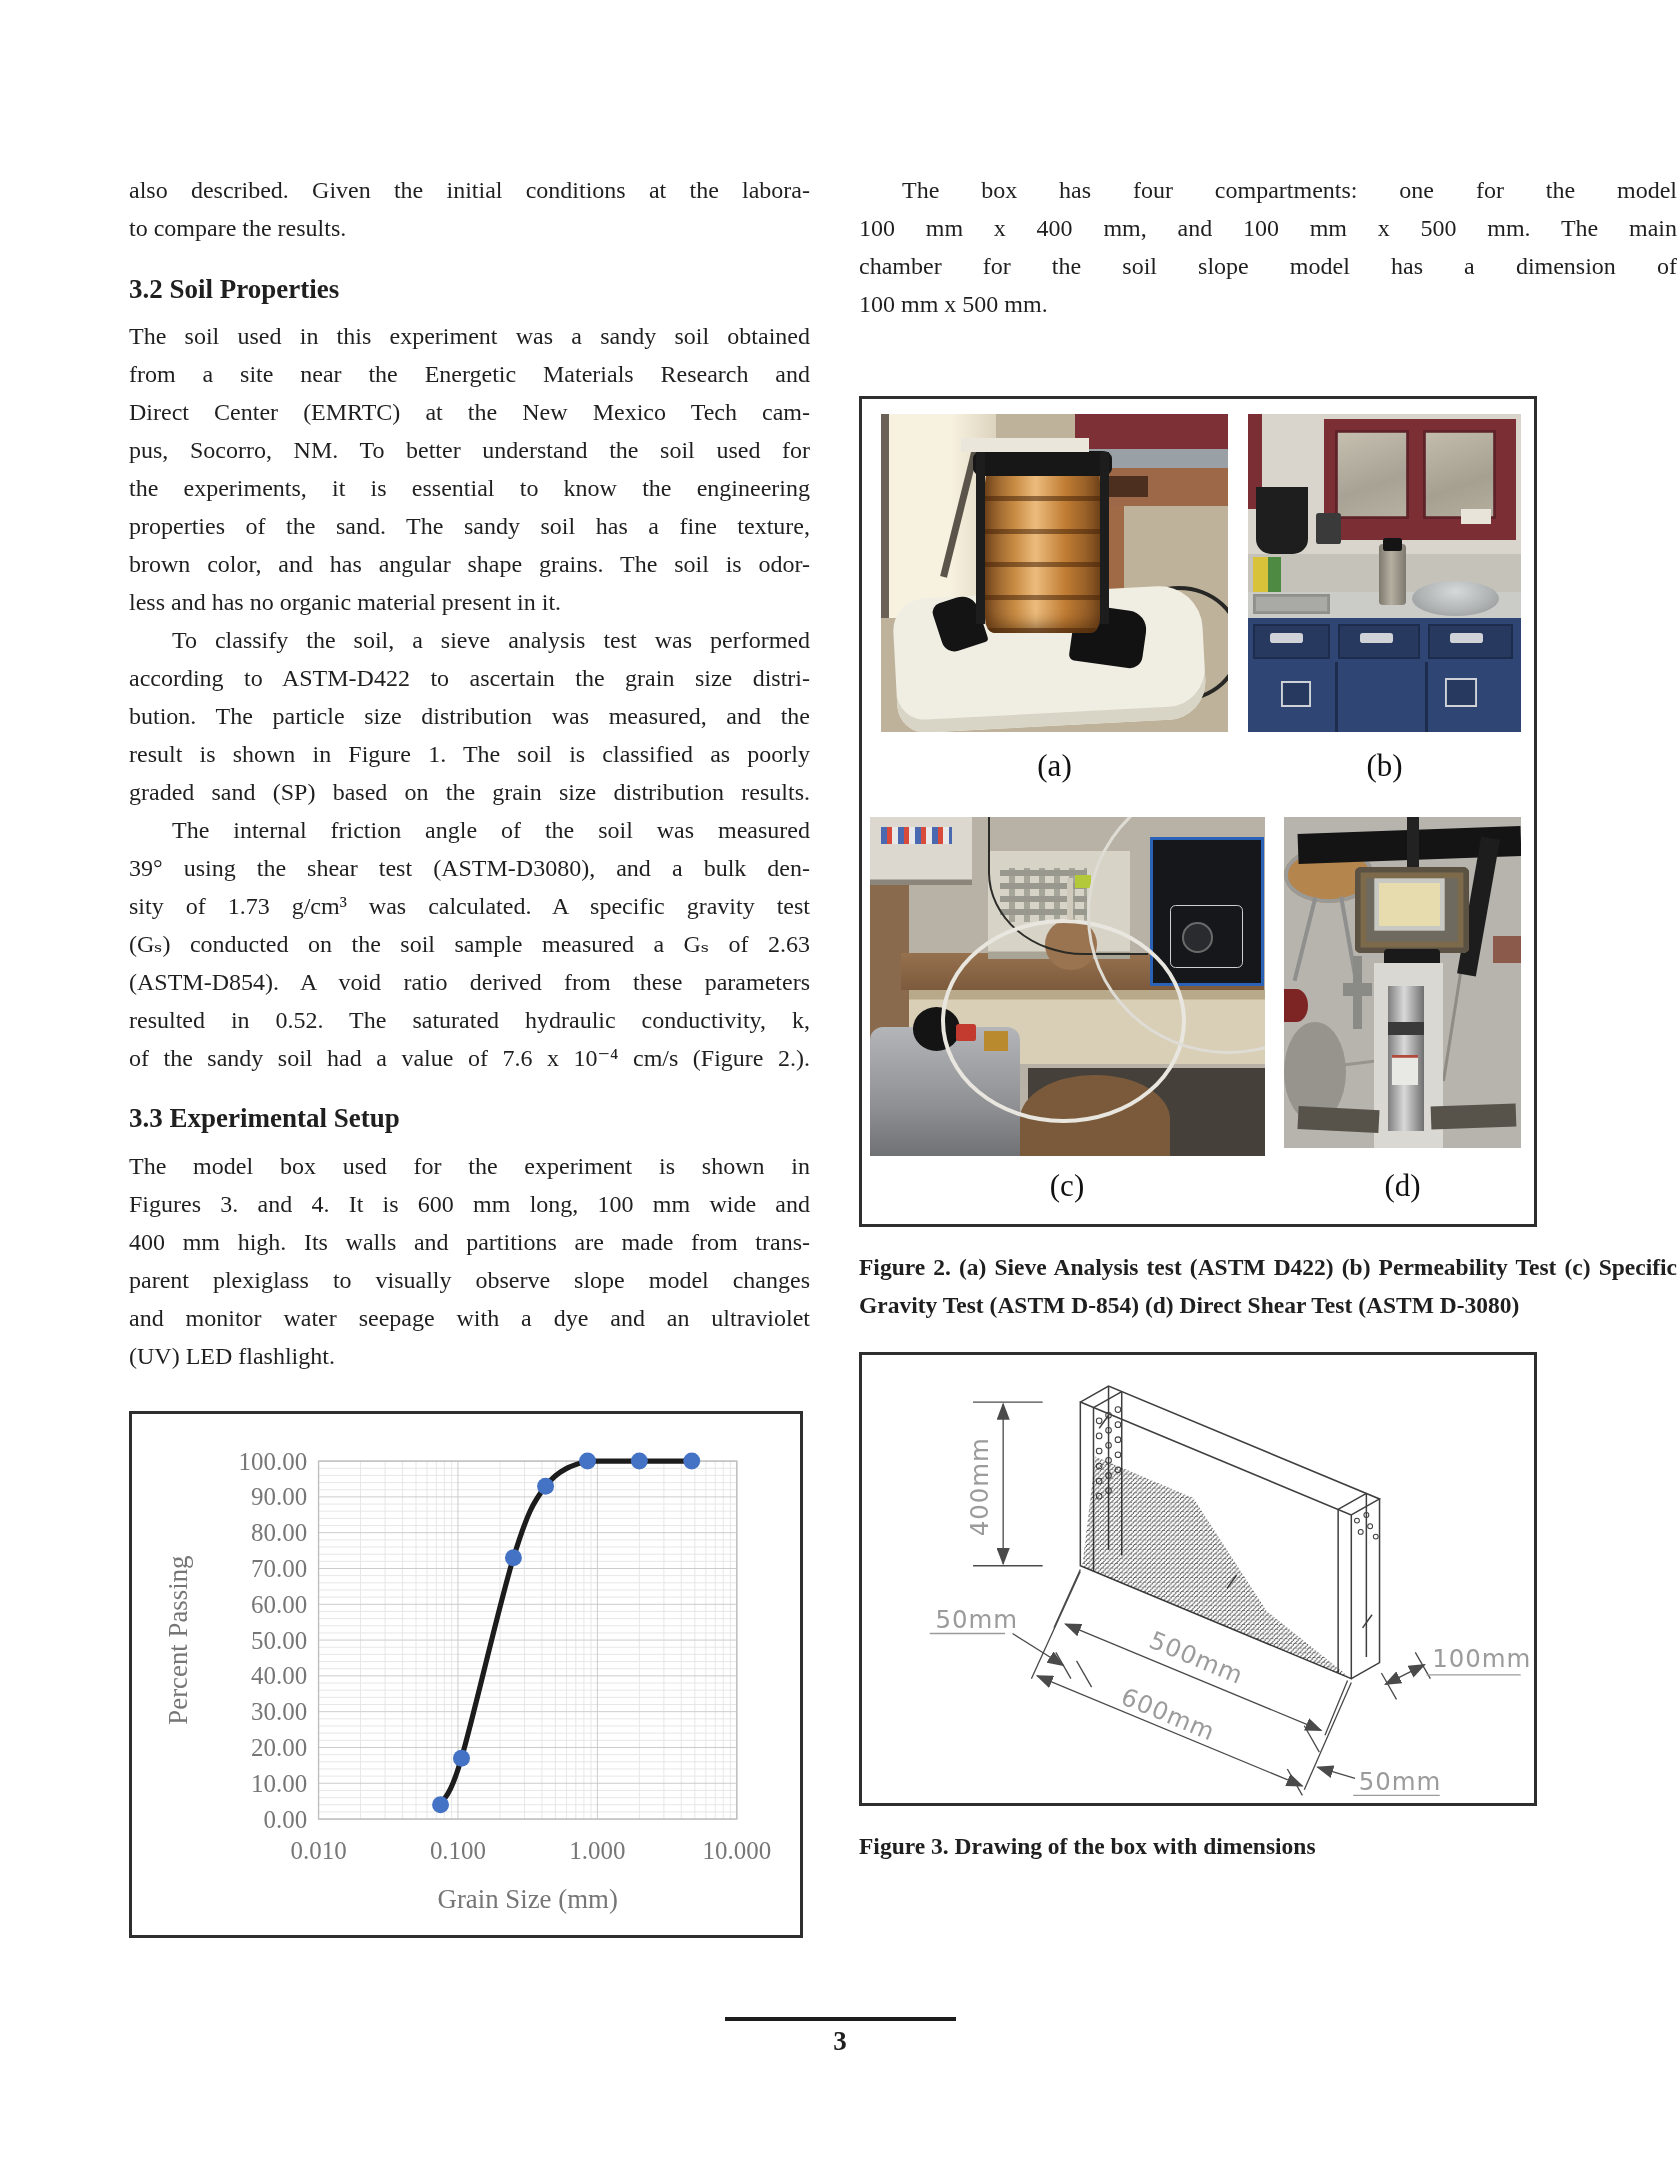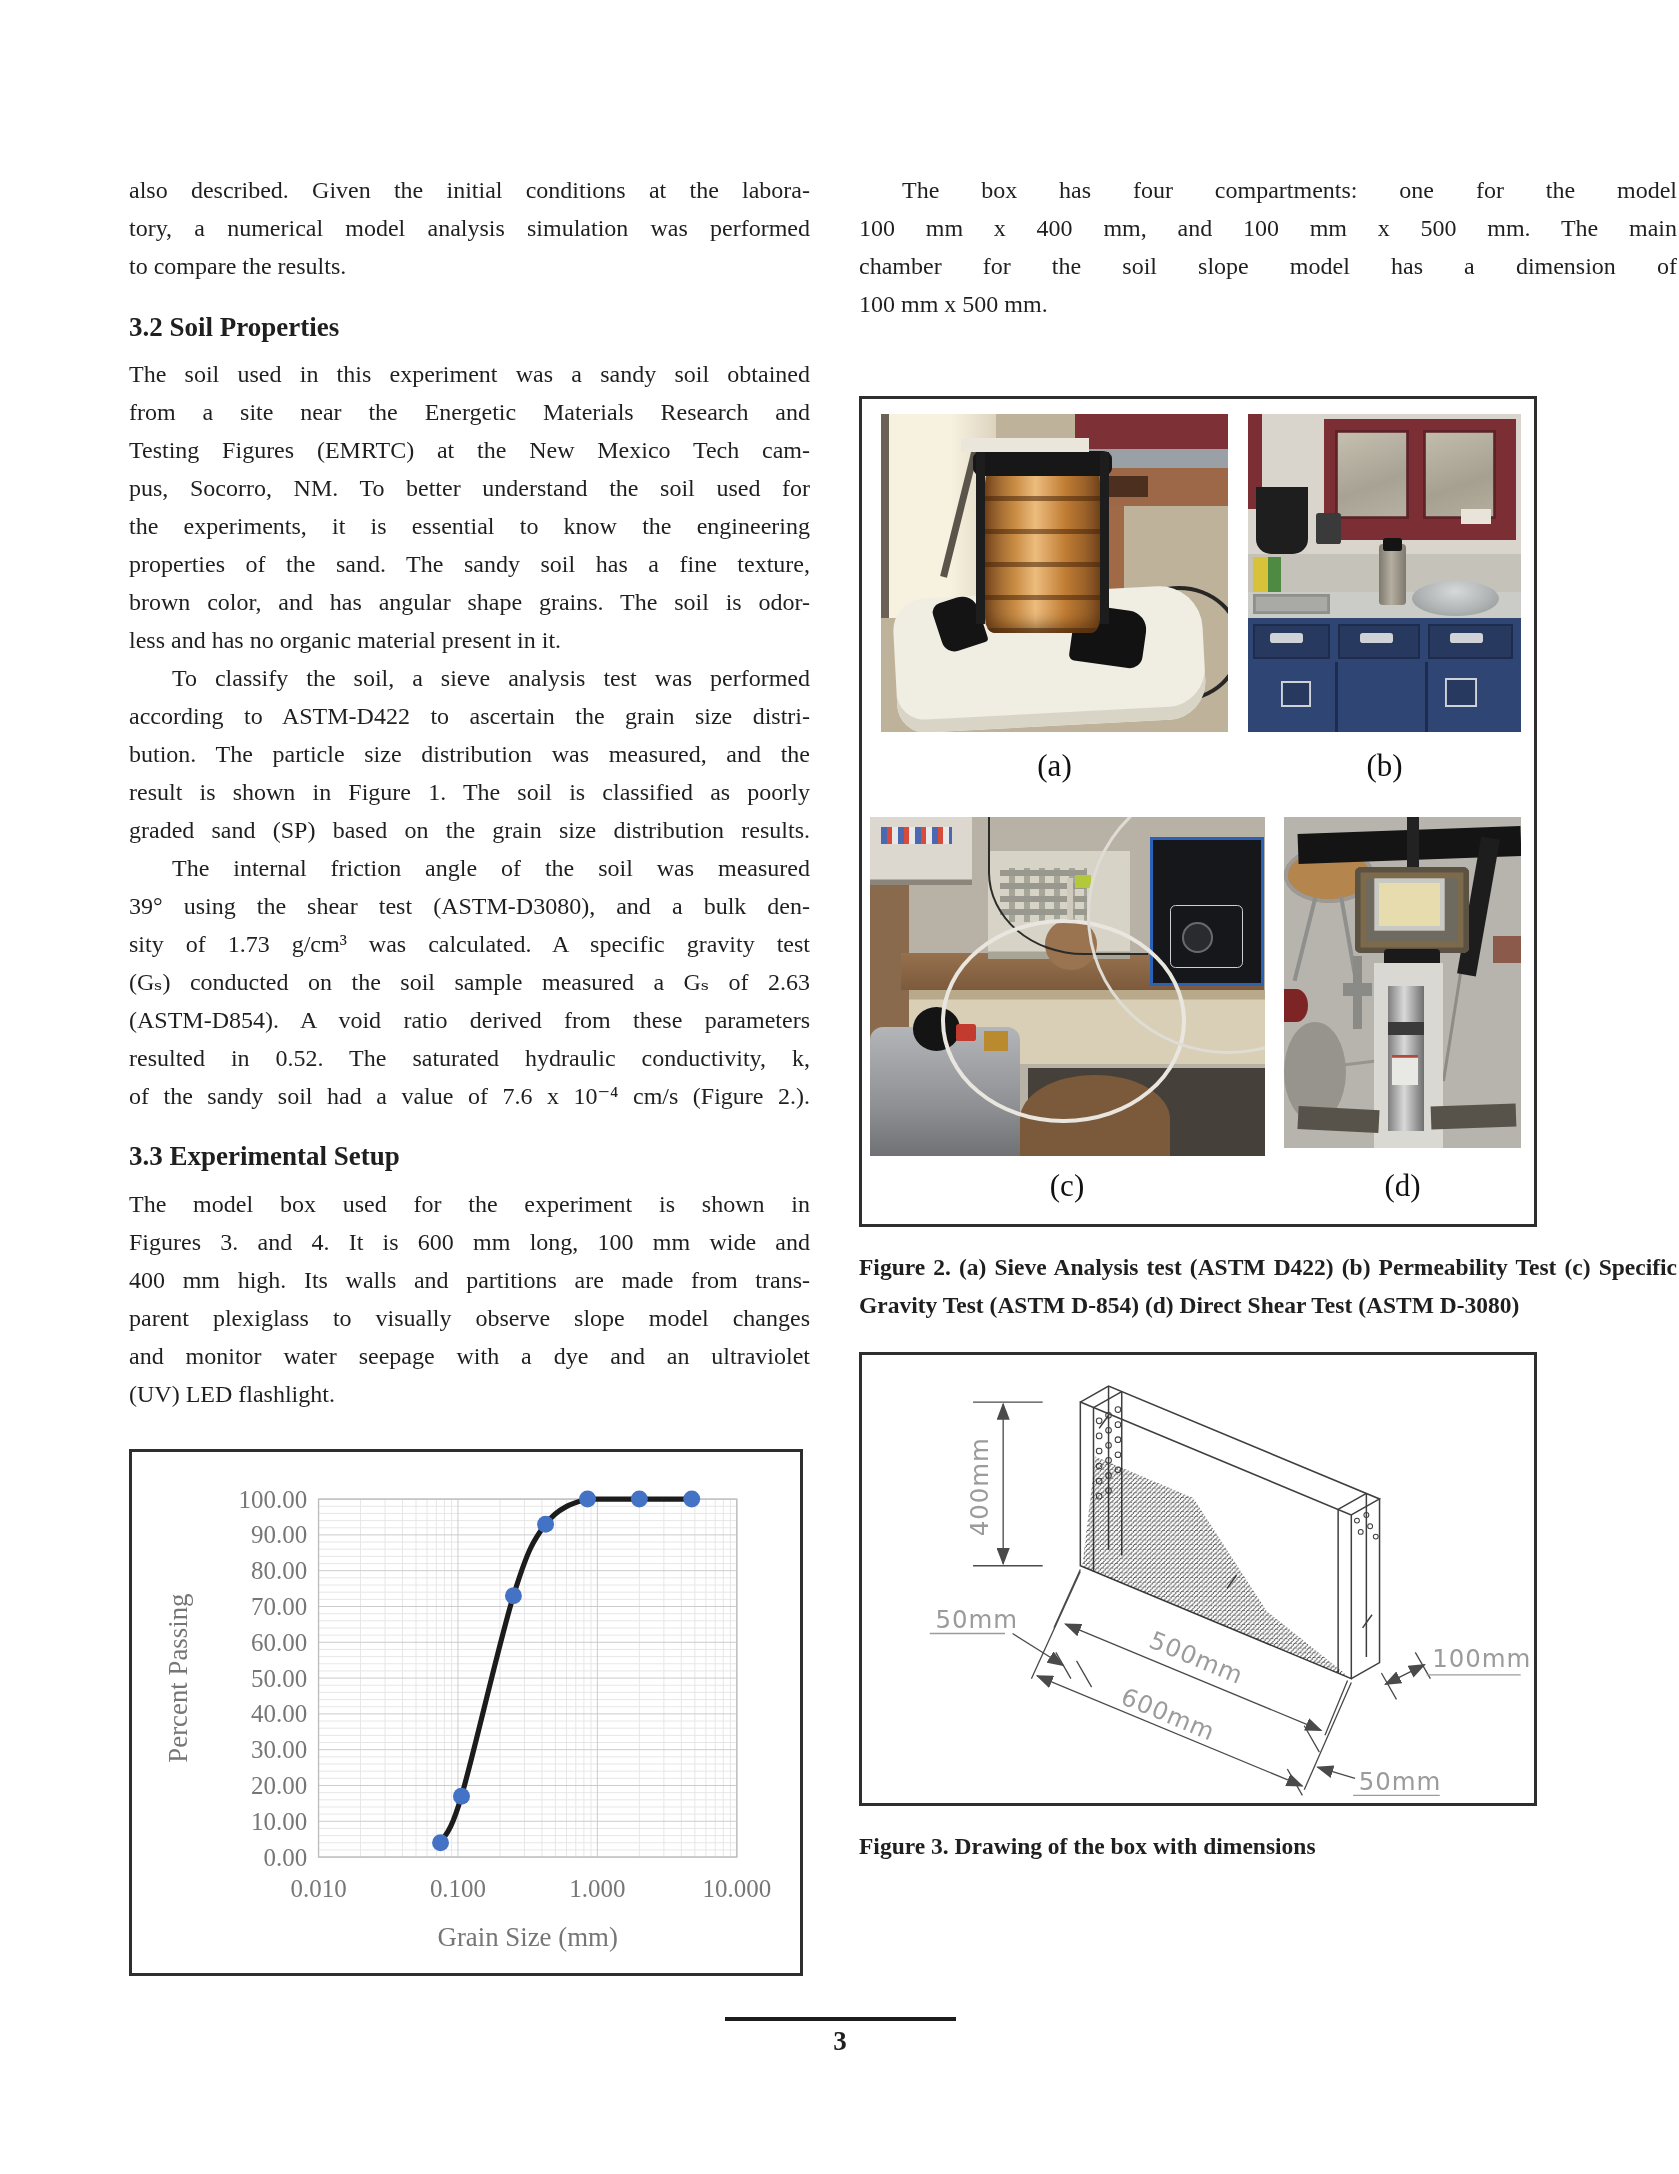--- a/index.html
+++ b/index.html
@@ -137,30 +137,29 @@
   .page-num { position:absolute; left:793px; top:2026px; width:94px; text-align:center; font-size:27px; font-weight:bold; }
 </style>
 </head>
 <body>
 
 <div class="page">
 
   <div class="col col-left body-text">
     <div>
       <div class="ln">also described. Given the initial conditions at the labora-</div>
-      <div class="ln">tory, a numerical model analysis simulation was performed</div>
       <div class="ln-last">to compare the results.</div>
     </div>
 
     <div class="sec-heading">3.2 Soil Properties</div>
 
     <div>
       <div class="ln">The soil used in this experiment was a sandy soil obtained</div>
       <div class="ln">from a site near the Energetic Materials Research and</div>
-      <div class="ln">Testing Figures (EMRTC) at the New Mexico Tech cam-</div>
+      <div class="ln">Direct Center (EMRTC) at the New Mexico Tech cam-</div>
       <div class="ln">pus, Socorro, NM. To better understand the soil used for</div>
       <div class="ln">the experiments, it is essential to know the engineering</div>
       <div class="ln">properties of the sand. The sandy soil has a fine texture,</div>
       <div class="ln">brown color, and has angular shape grains. The soil is odor-</div>
       <div class="ln-last">less and has no organic material present in it.</div>
     </div>
 
     <div>
       <div class="ln indent">To classify the soil, a sieve analysis test was performed</div>
       <div class="ln">according to ASTM-D422 to ascertain the grain size distri-</div>

